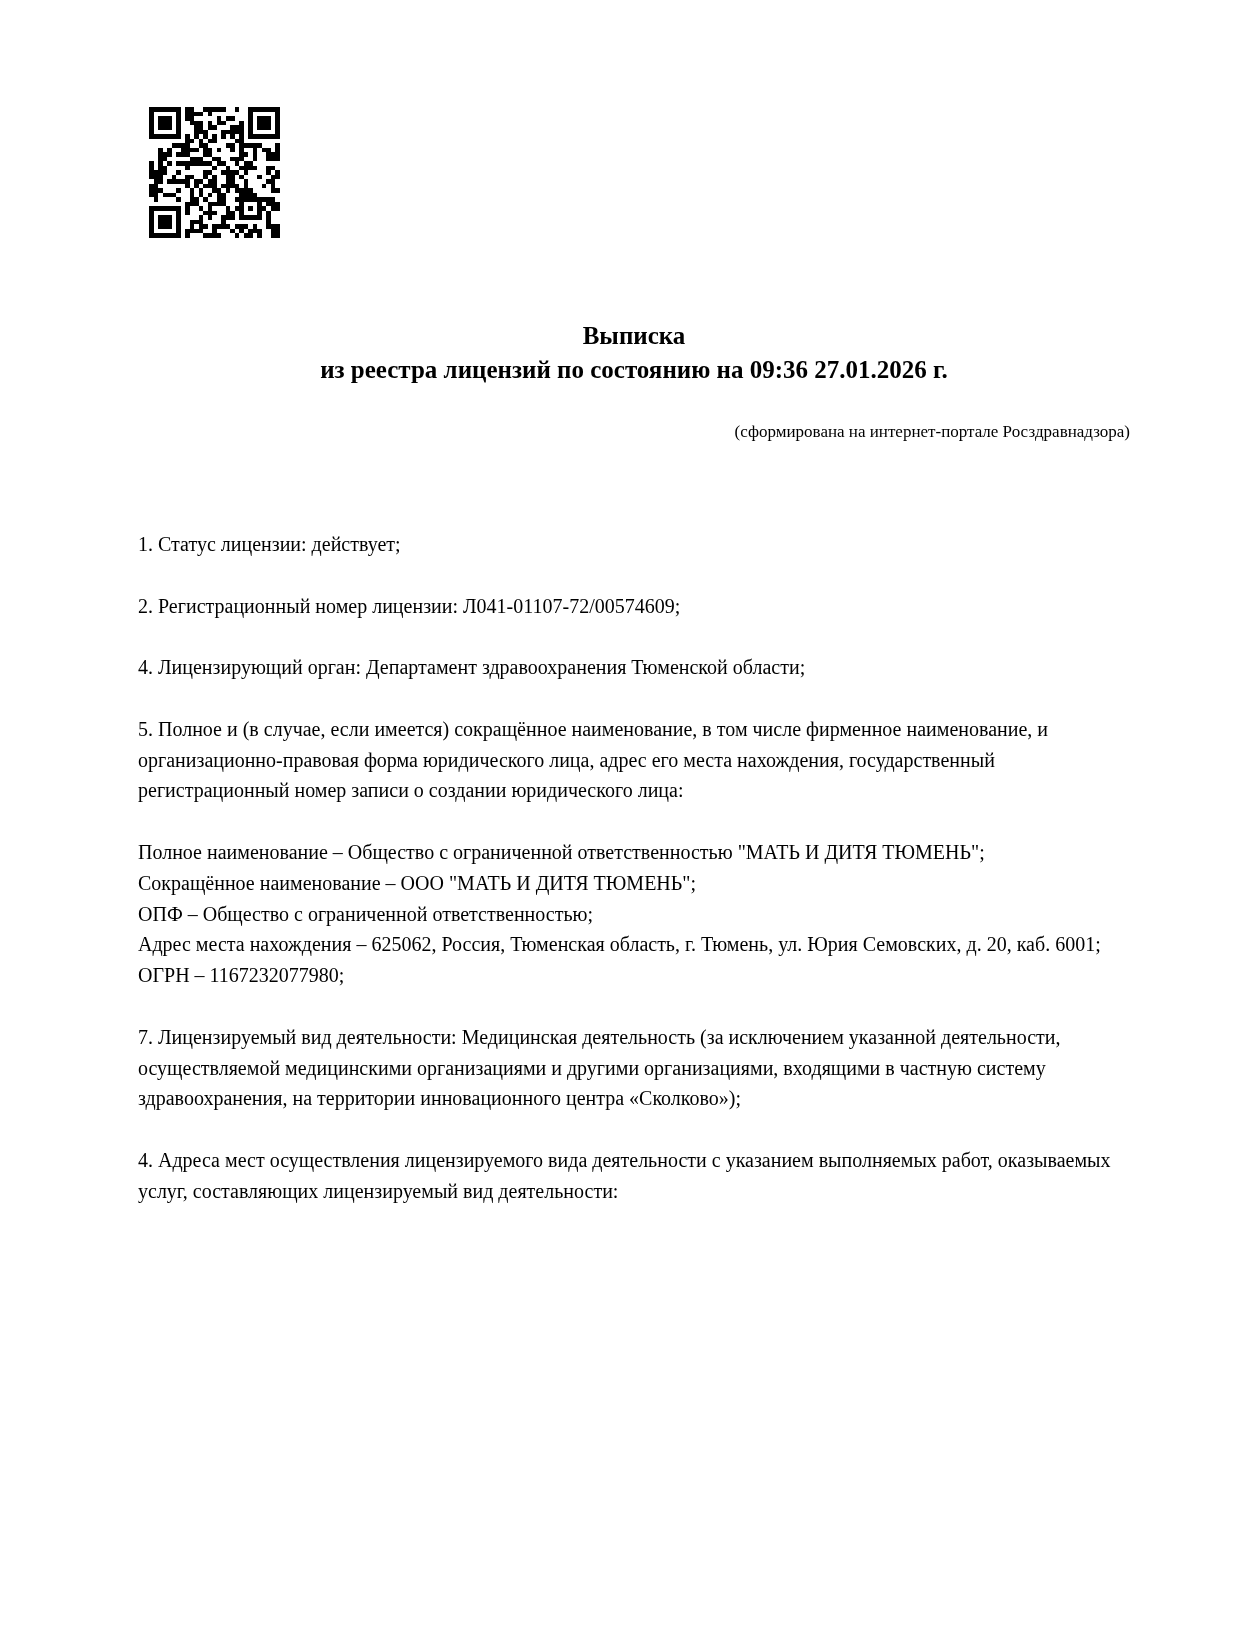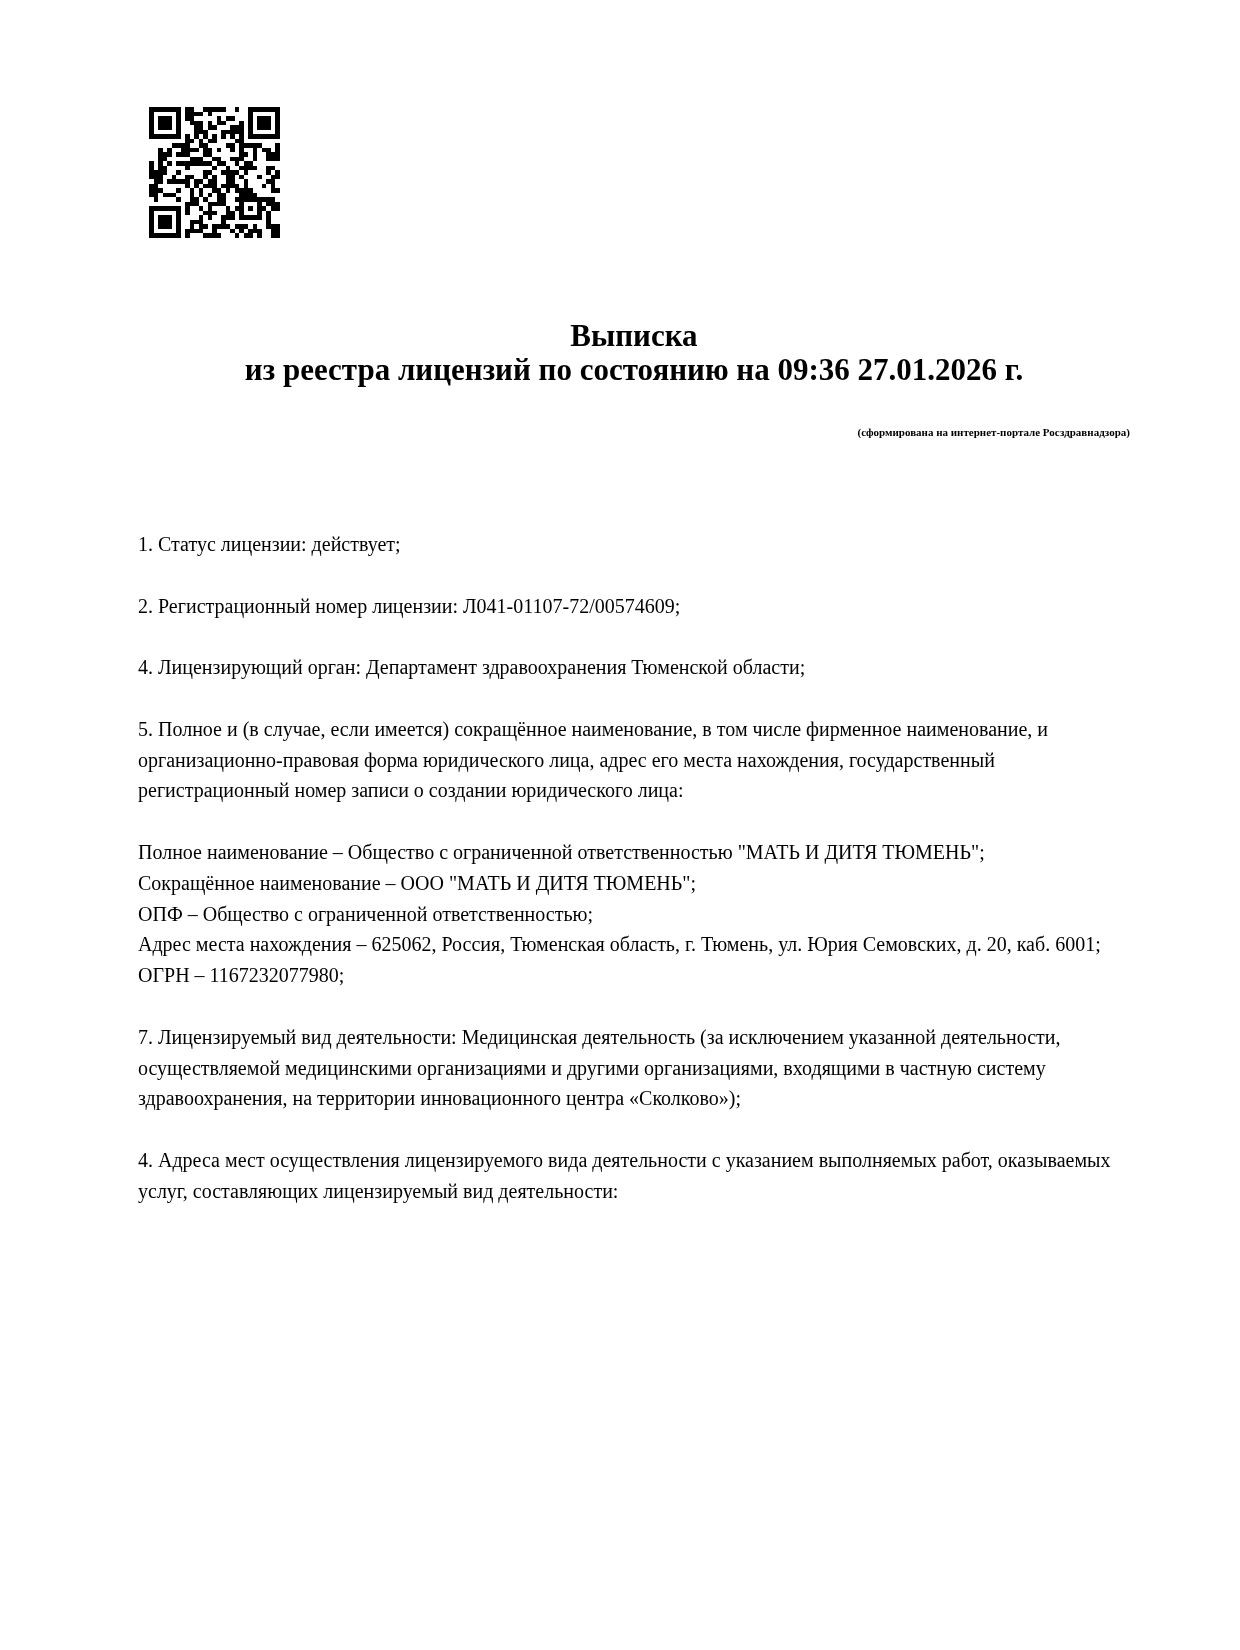--- a/index.html
+++ b/index.html
@@ -21,32 +21,31 @@
     height: 131px;
   }
   .qr svg { width: 100%; height: 100%; display: block; }
   .title-block {
     position: absolute;
     left: 138px;
     top: 319px;
     width: 992px;
     text-align: center;
     font-weight: 700;
-    font-size: 31px;
+    font-size: 25px;
     line-height: 34px;
   }
   .subtitle {
     position: absolute;
     left: 138px;
     top: 421px;
     width: 992px;
     text-align: right;
-    font-size: 11px;
+    font-size: 17px;
     line-height: 22px;
-    font-weight: bold;
   }
   .body-text {
     position: absolute;
     left: 138px;
     top: 529px;
     width: 994px;
     font-size: 20px;
     line-height: 30.8px;
   }
   .body-text p {

